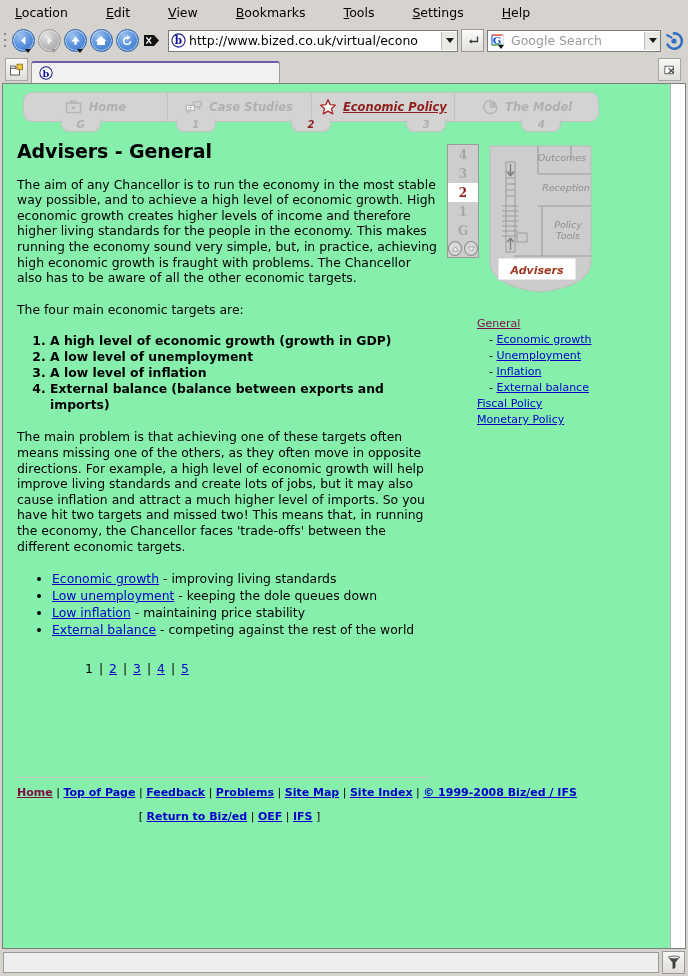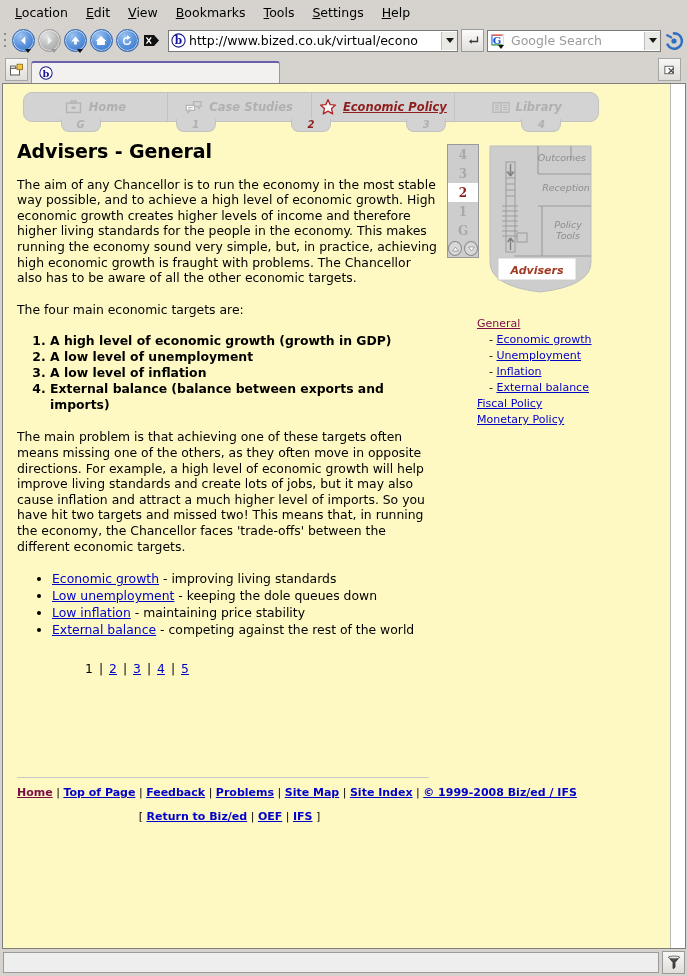--- a/index.html
+++ b/index.html
@@ -17,20 +17,21 @@
   }
 
   
   .menubar {
     height: 25px;
     background: #d6d2cd;
     display: flex; align-items: center;
     padding-left: 6px;
     font-size: 12.5px; color: #000;
     flex: 0 0 auto;
+    gap: 20px;
   }
   .menubar .mi {
     padding: 2px 9px;
     cursor: default;
     white-space: nowrap;
   }
   .menubar .mi .u { text-decoration: underline; }
 
   
   .toolbar {
@@ -183,21 +184,21 @@
     background: #ffffff;
     border: 1px solid #7f7f7f;
     margin: 0 2px;
     position: relative;
     overflow: hidden;
     display: flex;
   }
   .pagearea {
     flex: 1 1 auto;
     position: relative;
-    background: #fef9c3;
+    background: #86efac;
     overflow: hidden;
   }
   .vscroll {
     width: 14px;
     background: #fff;
     border-left: 1px solid #b7b7b7;
     flex: 0 0 auto;
   }
 
   
@@ -559,31 +560,30 @@
 
           <div class="navitem active">
             <span class="navicon">
               <svg width="19" height="18" viewBox="0 0 19 18">
                 <path d="M9.5 1.3 L11.8 6.5 L17.4 7 L13.2 10.7 L14.5 16.2 L9.5 13.3 L4.5 16.2 L5.8 10.7 L1.6 7 L7.2 6.5 Z" fill="#ffffff" stroke="#b02626" stroke-width="1.4" stroke-linejoin="round"></path>
               </svg>
             </span>
             <span>Economic Policy</span>
           </div>
 
+
           <div class="navitem">
             <span class="navicon">
-              <svg width="19" height="13" viewBox="0 0 19 13">
-                <rect x="1" y="1.5" width="17" height="10" fill="none" stroke="#b5b5b5" stroke-width="1.3"></rect>
-                <path d="M9.5 1.5 v10" stroke="#b5b5b5" stroke-width="1.3"></path>
-                <path d="M3.2 4.2 h4 M3.2 6.4 h4 M3.2 8.6 h4 M11.8 4.2 h4 M11.8 6.4 h4 M11.8 8.6 h4" stroke="#b5b5b5" stroke-width="1"></path>
+              <svg width="17" height="16" viewBox="0 0 17 16">
+                <path d="M8.5 1.4 A6.6 6.6 0 1 0 15.1 8 L8.5 8 Z" fill="none" stroke="#b5b5b5" stroke-width="1.5"></path>
+                <path d="M9.6 1.6 A6.5 6.5 0 0 1 14.9 6.9 L9.6 6.9 Z" fill="#b5b5b5"></path>
               </svg>
             </span>
-            <span>Library</span>
-          </div>
-
+            <span>The Model</span>
+          </div>
         </div>
 
         <div class="navkeys">
           <div class="navkey">
               <span class="bub">G</span>
             </div>
           <div class="navkey">
               <span class="bub">1</span>
             </div>
           <div class="navkey active">

